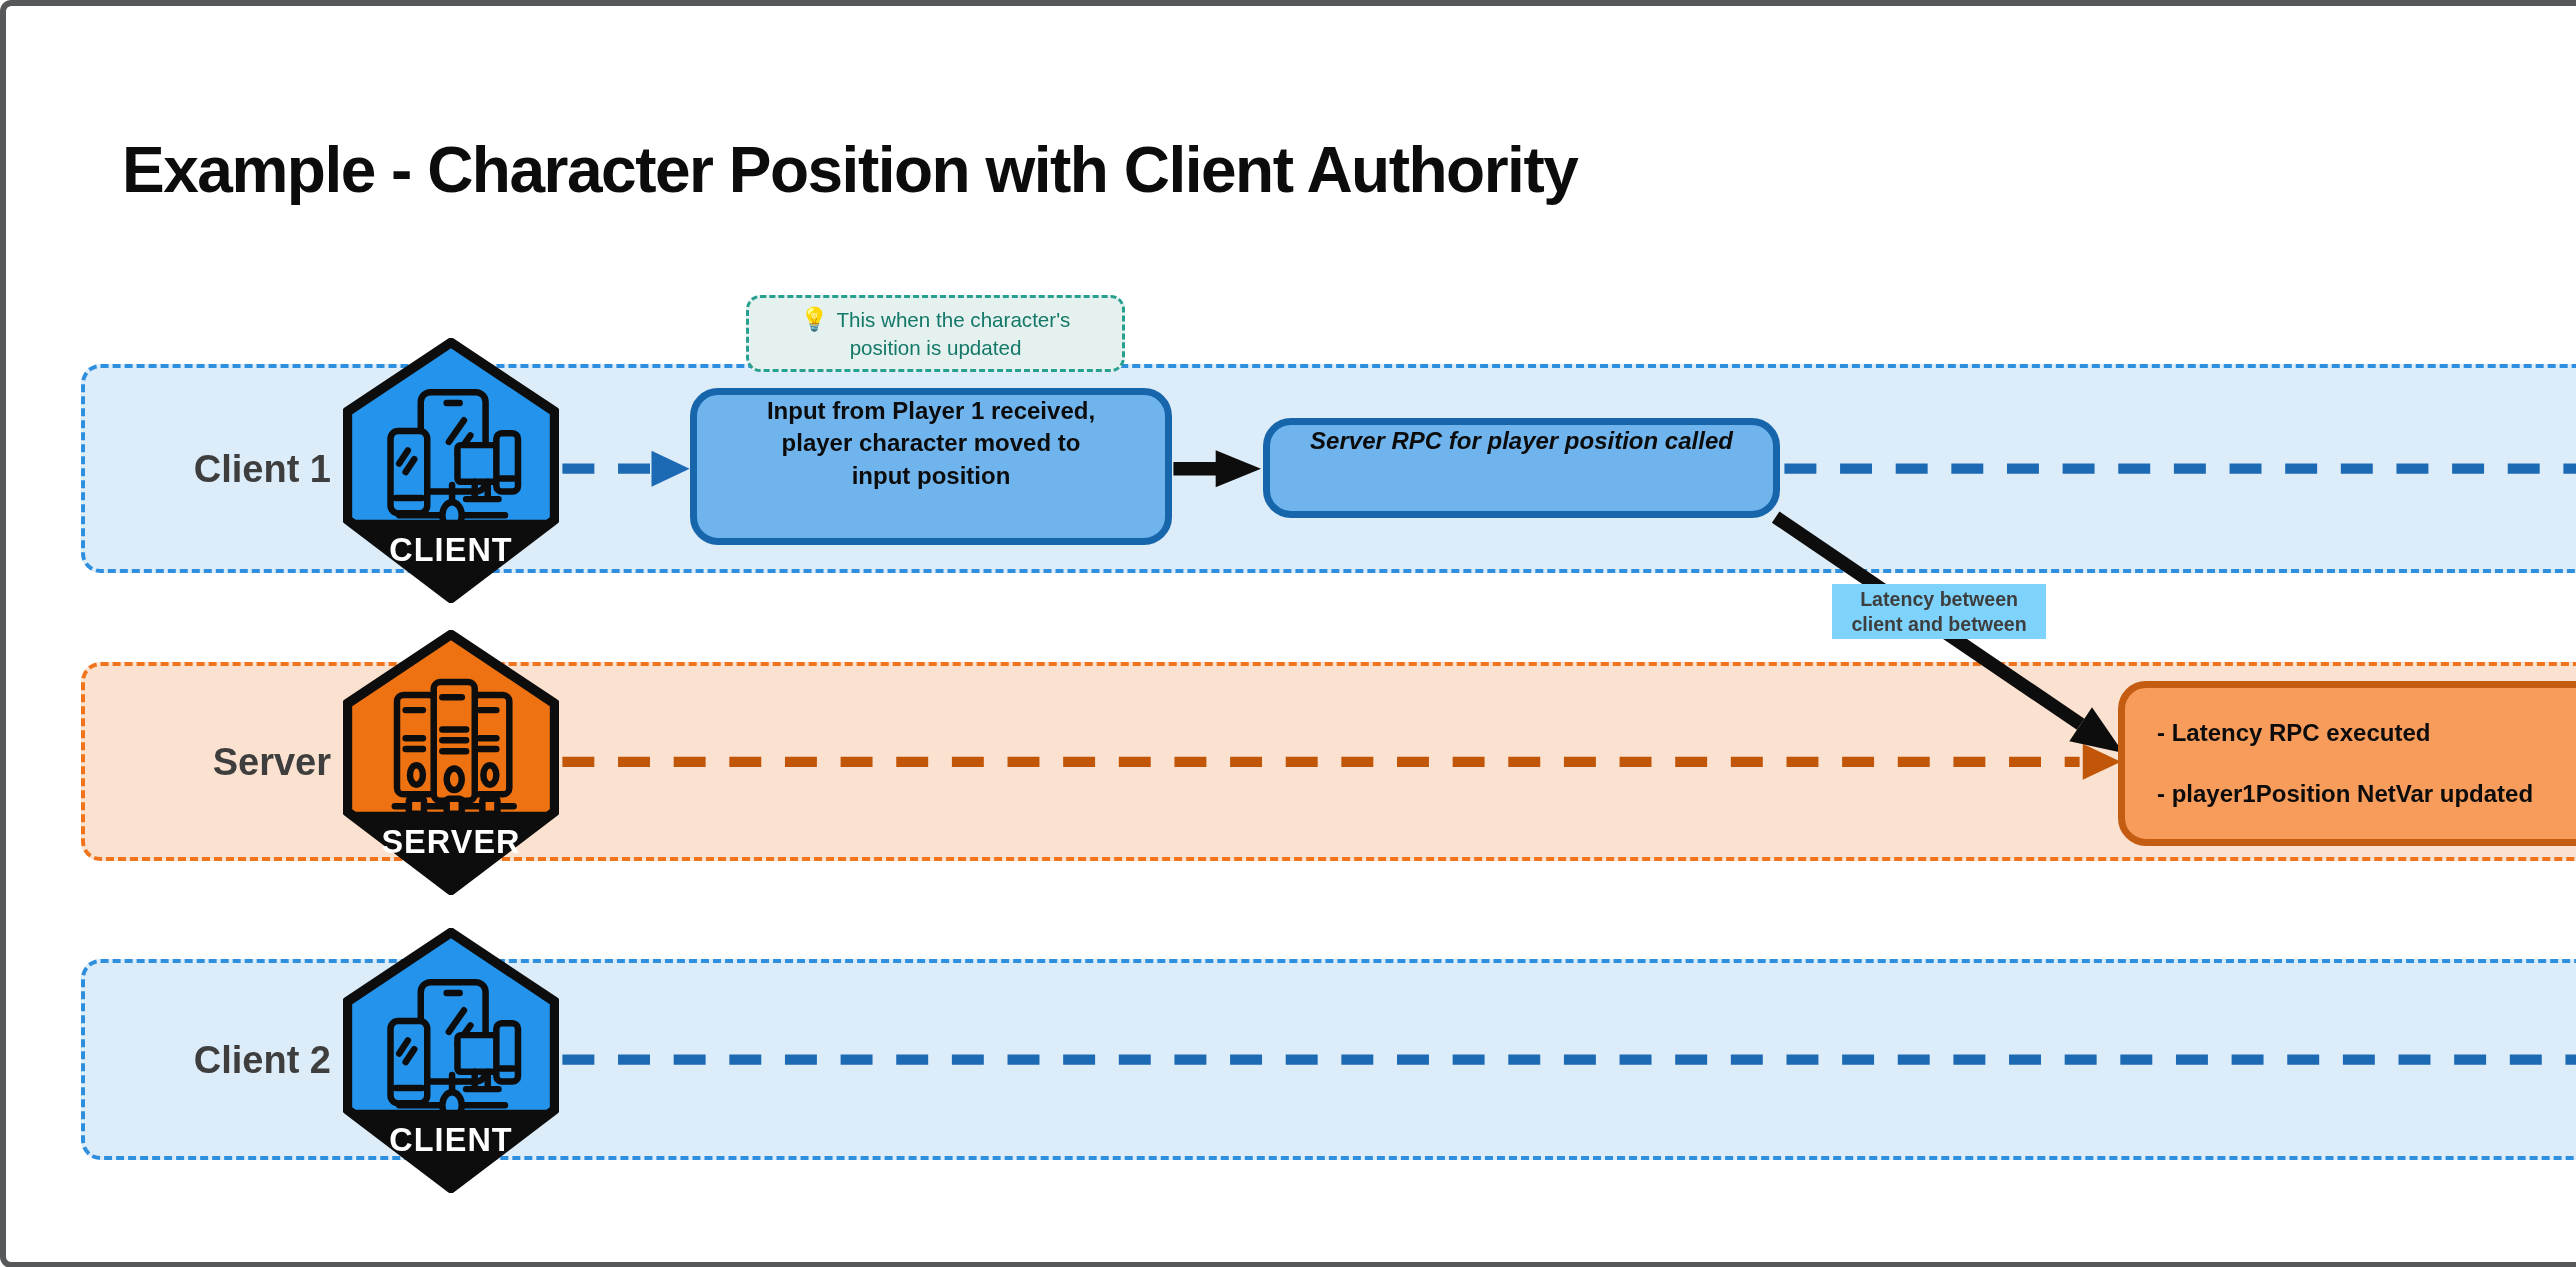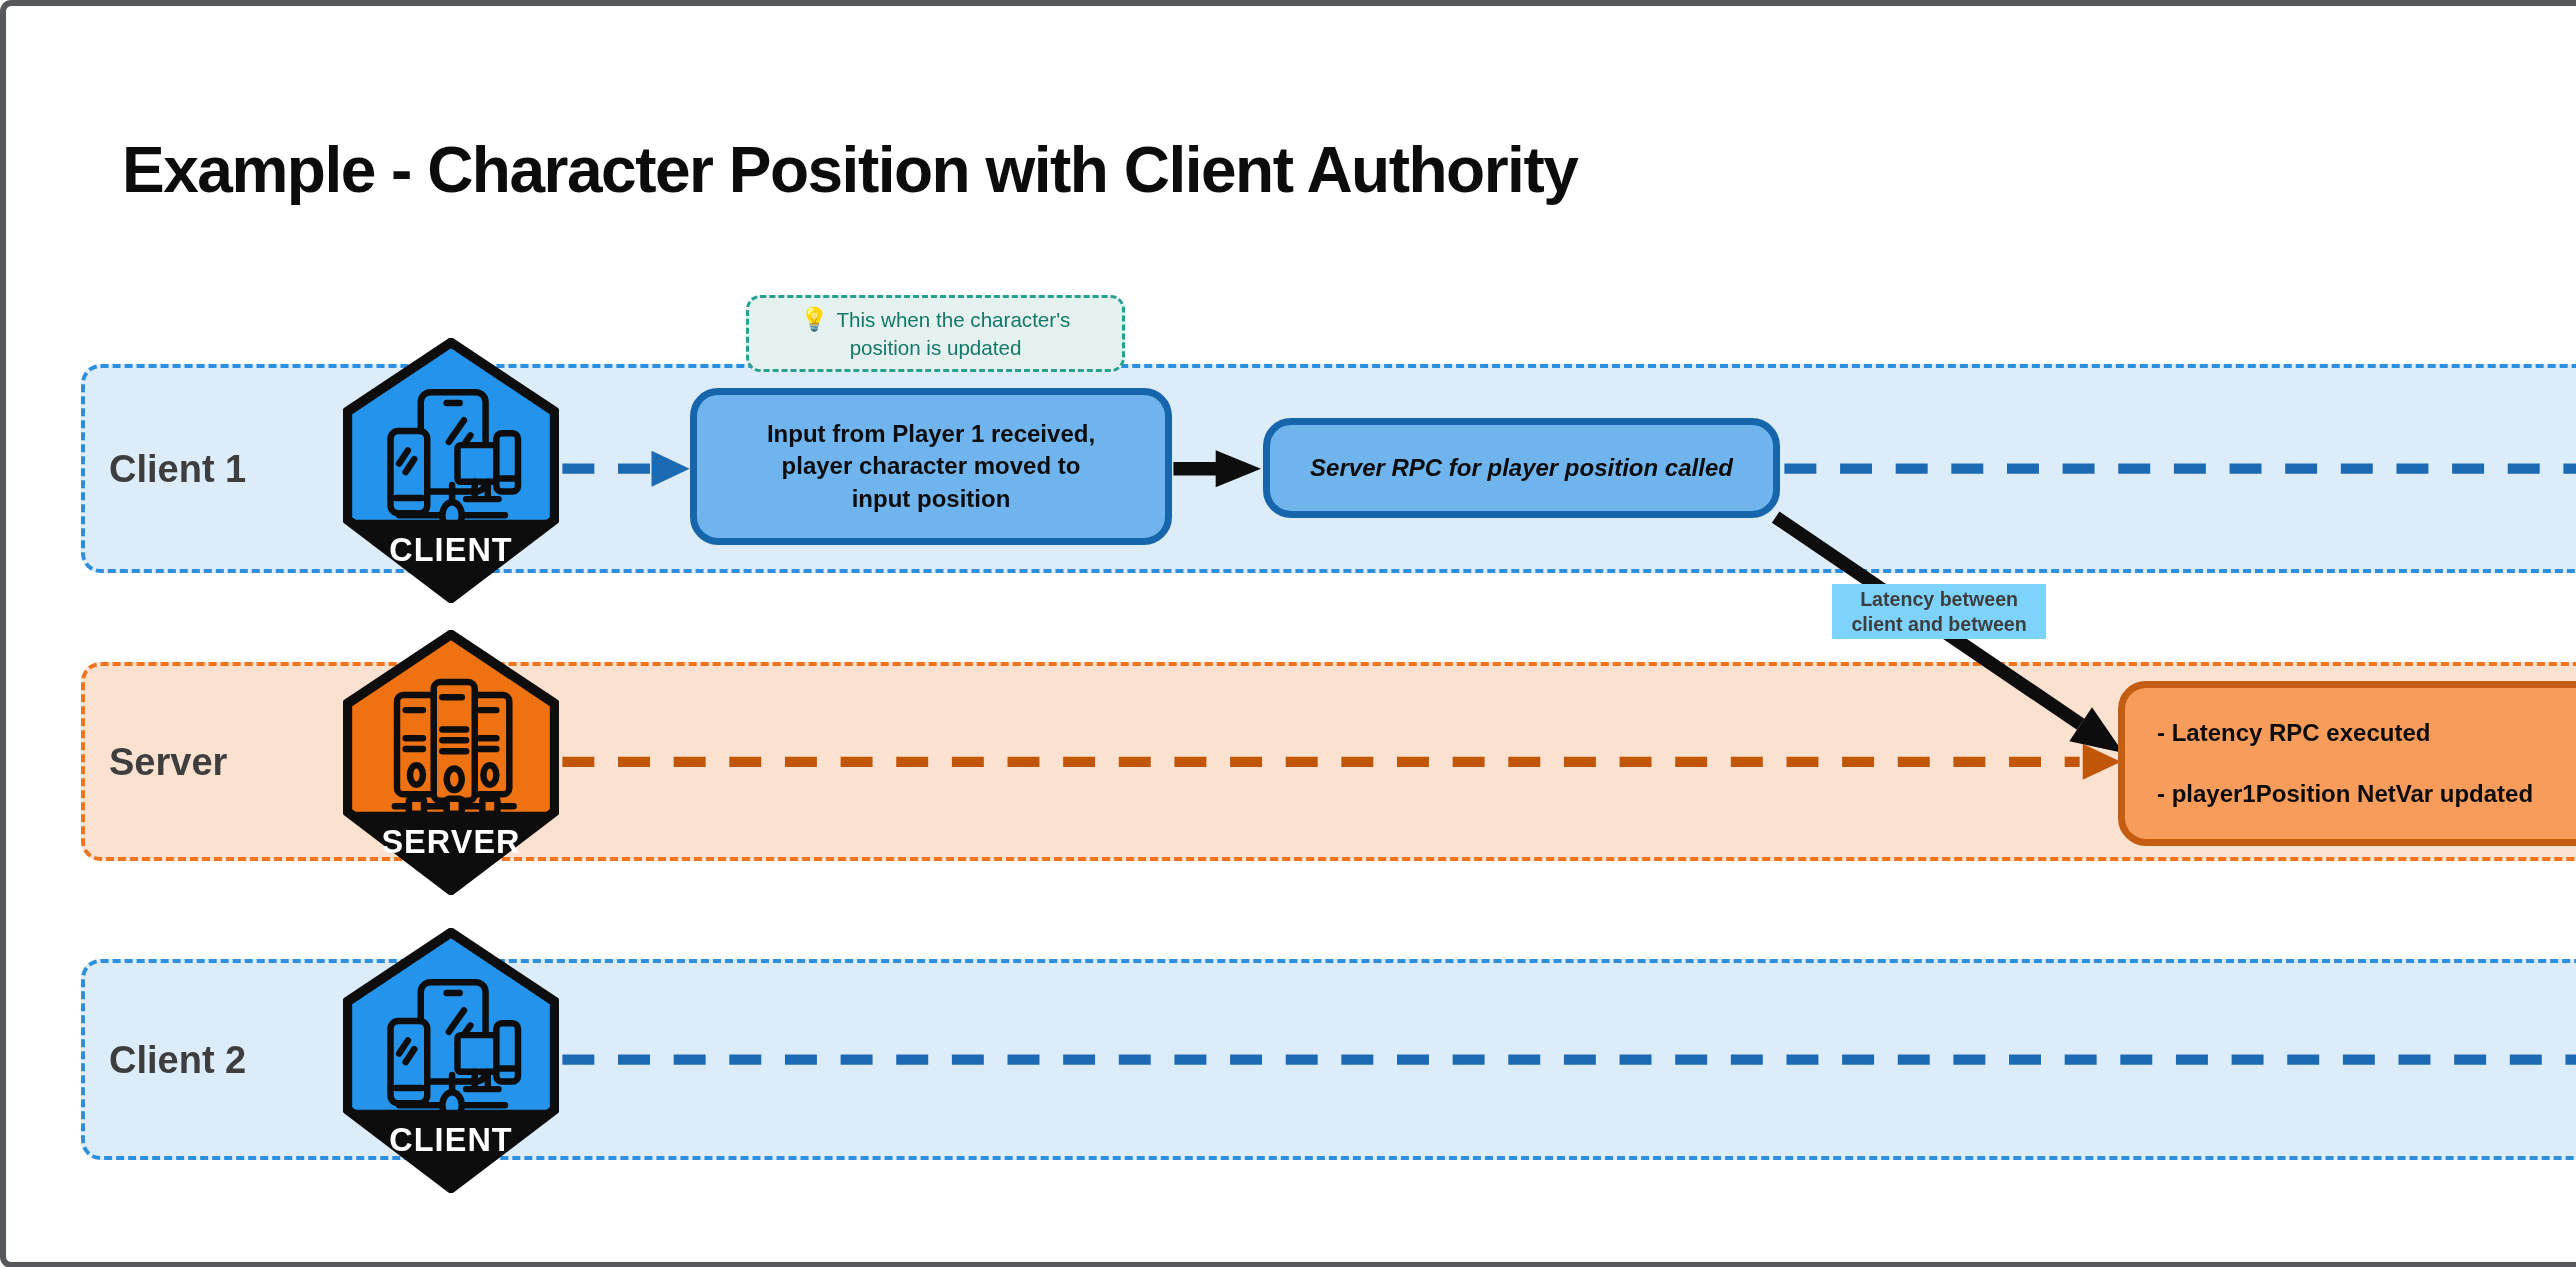--- a/index.html
+++ b/index.html
@@ -22,21 +22,21 @@
     font-size:64px; font-weight:800; letter-spacing:-1.5px; color:var(--text-dark);
     white-space:nowrap;
   }
   .lane{
     position:absolute; left:75px; width:3755px; box-sizing:border-box;
     border-radius:19.6px; border:4.1px dashed;
   }
   .lane.client{ background:var(--client-lane-bg); border-color:var(--client-lane-border); }
   .lane.server{ background:var(--server-lane-bg); border-color:var(--server-lane-border); }
   .lane-label{
-    position:absolute; left:103px; width:222px; text-align:left;
+    position:absolute; left:103px; width:222px; text-align:right;
     font-size:38px; font-weight:800; color:var(--label-gray); white-space:nowrap;
   }
   #overlay{ position:absolute; left:0; top:0; width:3918px; height:1268px; }
   .dash-blue{ stroke:var(--client-arrow); stroke-width:20; stroke-dasharray:62 46; fill:none; }
   .dash-orange{ stroke:var(--server-arrow); stroke-width:20; stroke-dasharray:62 46; fill:none; }
   .head-blue{ fill:var(--client-arrow); }
   .head-orange{ fill:var(--server-arrow); }
   .bline{ stroke:var(--black-arrow); stroke-width:26; fill:none; }
   .bhead{ fill:var(--black-arrow); }
   .tickline{ fill:var(--server-arrow); }
@@ -47,21 +47,21 @@
   .icon-stroke line,.icon-stroke rect,.icon-stroke ellipse,.icon-stroke path{
     stroke:#0d0d0d; stroke-width:6; fill:none; stroke-linecap:round;
   }
   .icon-stroke .fill-client{ fill:var(--hex-client-fill); }
   .icon-stroke .fill-server{ fill:var(--hex-server-fill); }
   .badge{ fill:#0d0d0d; }
   .badge-text{ fill:var(--badge-text); font-size:30px; font-weight:700; text-anchor:middle;
     font-family:"Liberation Sans", sans-serif; letter-spacing:1px; }
   .box{
     position:absolute; box-sizing:border-box; border-radius:28px; border:7.2px solid;
-    display:flex; flex-direction:column; align-items:center; justify-content:center;
+    display:flex; flex-direction:column; align-items:center; justify-content:flex-start;
     font-size:24px; line-height:1.35; font-weight:800; color:var(--text-dark); text-align:center;
   }
   .box.blue{ background:var(--client-box-fill); border-color:var(--client-box-border); }
   .box.orange{ background:var(--server-box-fill); border-color:var(--server-box-border);
     align-items:flex-start; text-align:left; padding-left:32px; justify-content:space-evenly; }
   .box span{ display:block; }
   .note{
     position:absolute; left:740px; top:289px; width:379px; height:77px; box-sizing:border-box;
     background:var(--note-bg); border:3.1px dashed var(--note-border); border-radius:14.4px;
     display:flex; align-items:center; justify-content:center;

